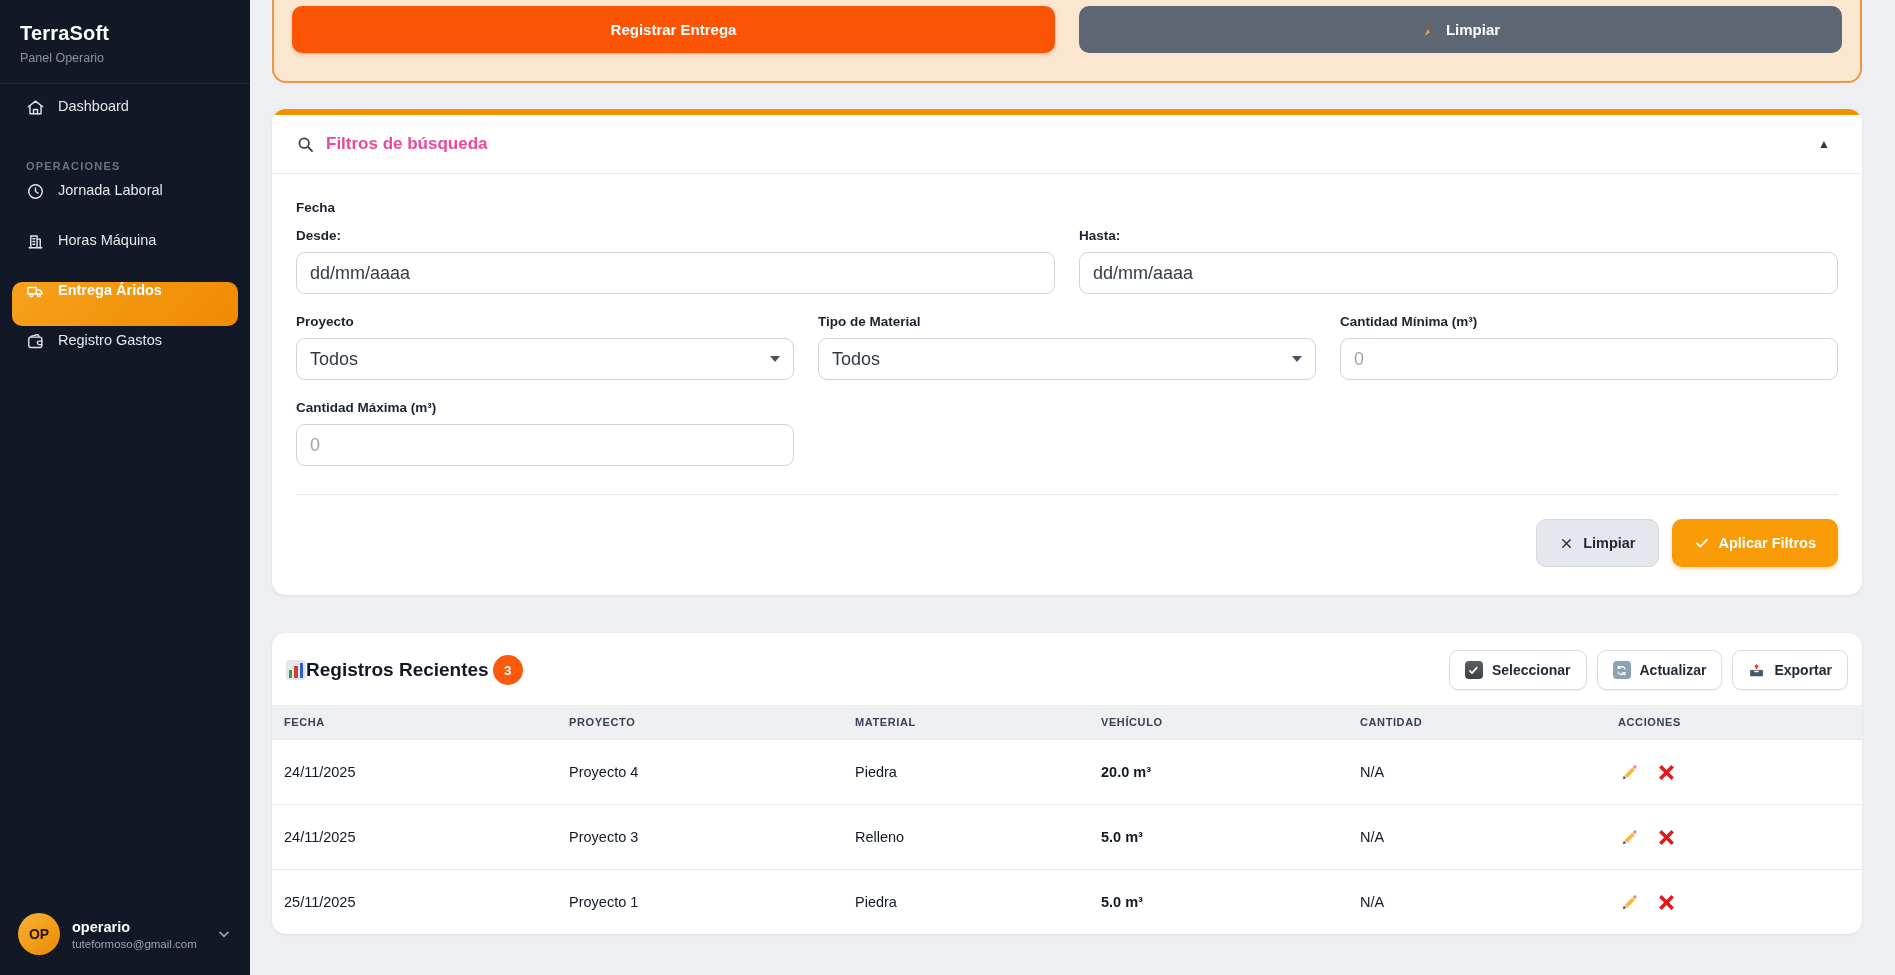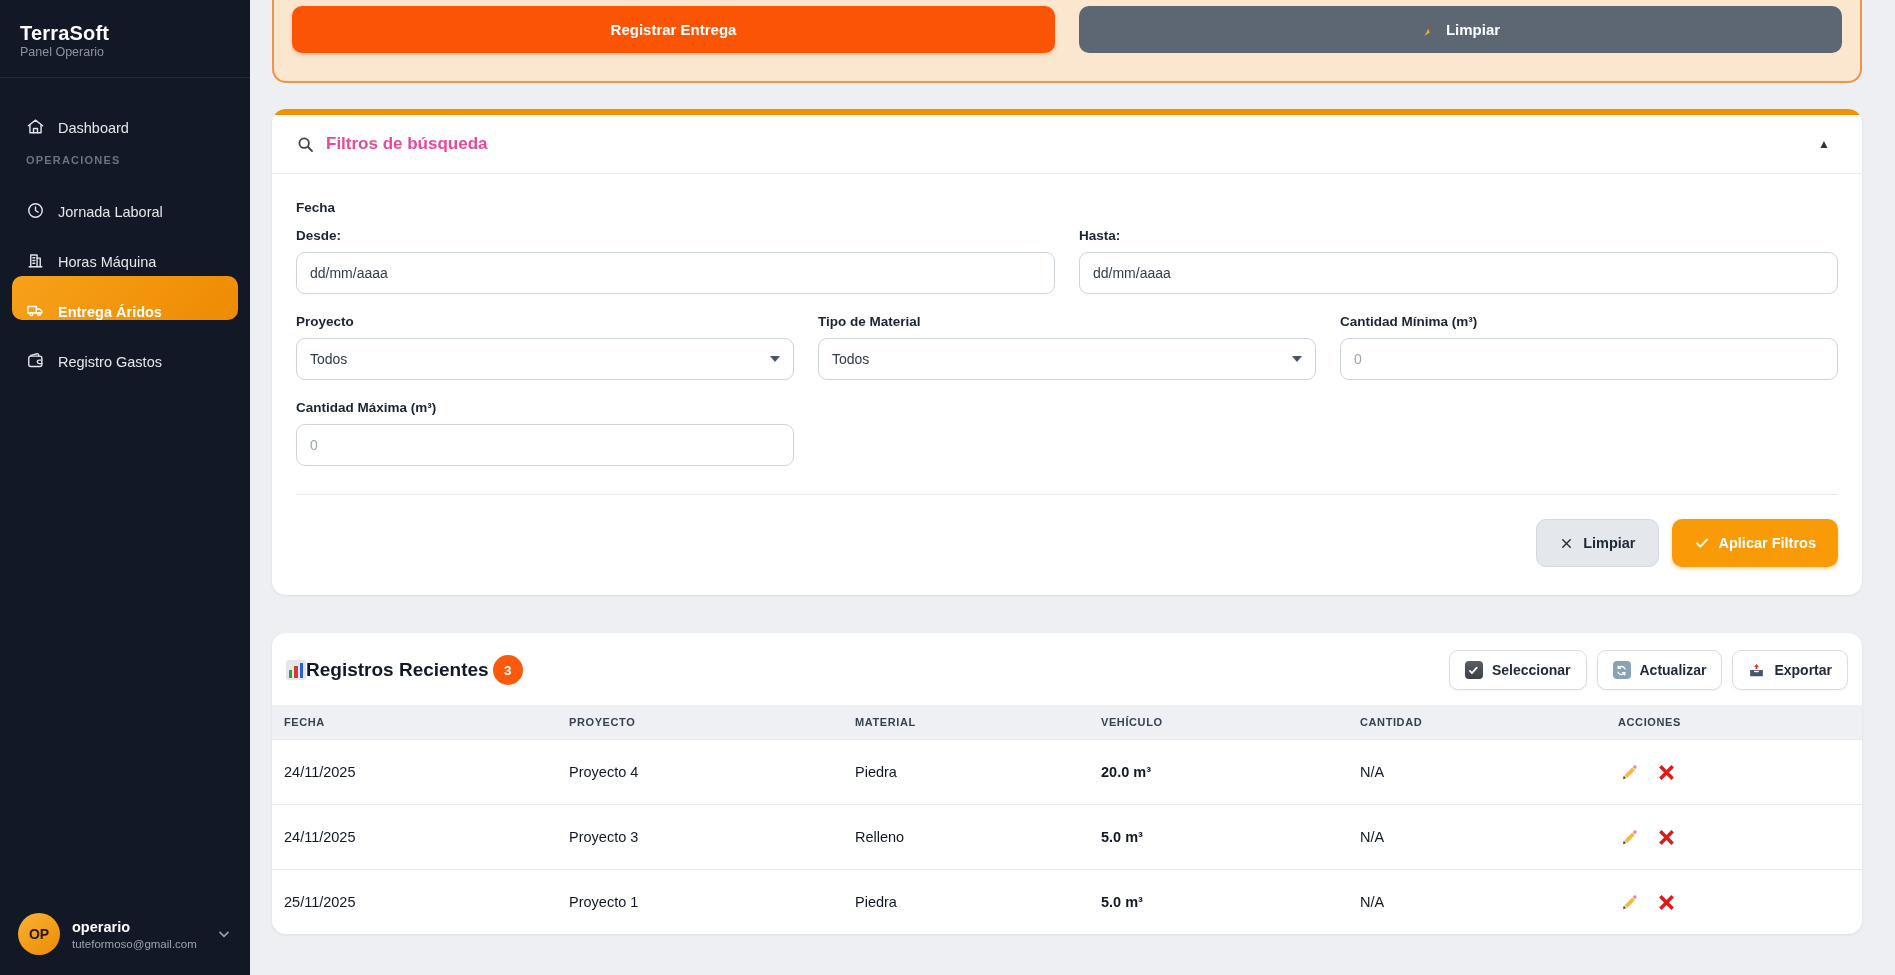--- a/index.html
+++ b/index.html
@@ -13,24 +13,24 @@
 
   
   .sidebar {
     width:250px; min-width:250px; height:975px;
     background:#121826;
     display:flex; flex-direction:column;
     position:relative;
   }
   .brand { padding:22px 20px 18px; border-bottom:1px solid rgba(255,255,255,.08); }
   .brand-name { color:#fff; font-size:20px; font-weight:bold; letter-spacing:.2px; }
-  .brand-sub { color:#8b93a1; font-size:12.5px; }
+  .brand-sub { color:#8b93a1; font-size:12.5px; margin-top:6px; }
   .nav { padding:14px 12px; flex:1; }
   .nav-item {
-    display:flex; align-items:flex-end; gap:13px;
+    display:flex; align-items:flex-start; gap:13px;
     height:44px; padding:0 14px; margin-bottom:6px;
     border-radius:10px; color:#e5e7eb;
     font-size:14.5px; font-weight:500; cursor:pointer;
   }
   .nav-item svg { width:19px; height:19px; stroke:#dfe3e9; }
   .nav-item.active {
     background:linear-gradient(135deg,#f7a11a 0%,#ee8b02 100%);
     color:#fff; font-weight:bold;
   }
   .nav-item.active svg { stroke:#fff; }
@@ -86,21 +86,21 @@
   }
   .filters-title { display:flex; align-items:center; gap:11px; font-size:17px; font-weight:bold; color:#ec4899; }
   .collapse-btn { background:none; border:none; font-size:12px; color:#2b3442; cursor:pointer; padding:4px 8px; }
   .filters-body { padding:24px; }
   .f-label { font-size:13.5px; font-weight:bold; color:#1b2432; }
   .f-row { display:flex; gap:24px; margin-top:20px; }
   .f-col { flex:1; min-width:0; }
   .f-col .f-label { display:block; margin-bottom:9px; }
   .txt-input, .sel {
     width:100%; height:42px; border:1px solid #cdd4db; border-radius:9px;
-    padding:6px 13px; font-family:inherit; font-size:14px; color:#2f3a46;
+    padding:6px 13px; font-family:inherit; font-size:18px; color:#2f3a46;
     background:#fff; outline:none;
   }
   .txt-input::placeholder { color:#333d49; opacity:1; }
   .txt-input.num::placeholder { color:#9aa5b0; }
   .sel {
     display:flex; align-items:center; justify-content:space-between; cursor:pointer;text-align:right;
   }
   .caret {
     width:0; height:0; border-left:5px solid transparent;
     border-right:5px solid transparent; border-top:6px solid #4a5362;

